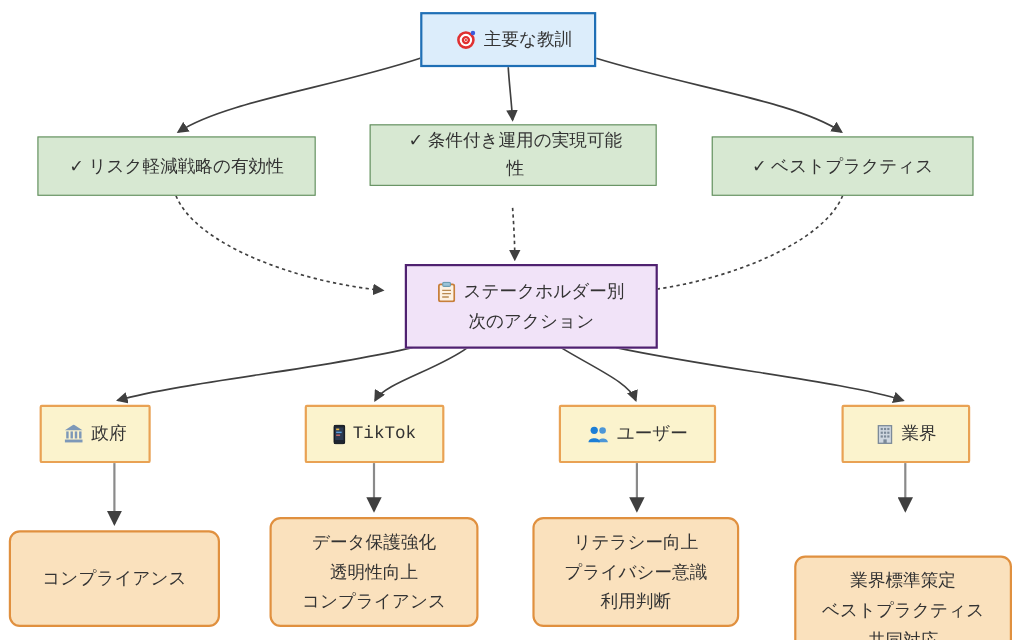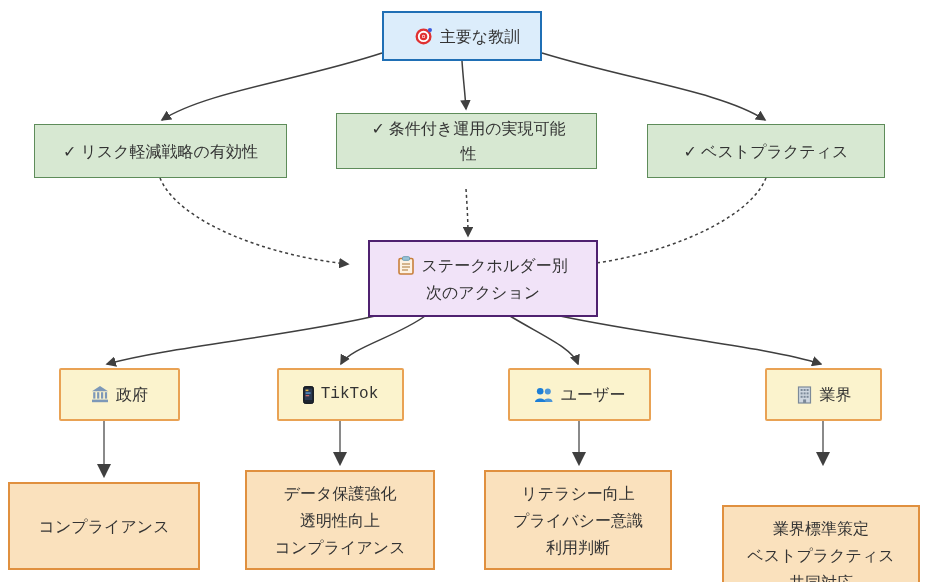--- a/index.html
+++ b/index.html
@@ -29,21 +29,21 @@
     background:var(--hub-fill,#f1e3f8);border:2px solid var(--hub-border,#4f2170);
     flex-direction:column;line-height:27px;
   }
   .hub-line{display:flex;align-items:center;justify-content:center;}
   .node.stakeholder{
     background:var(--stakeholder-fill,#fbf3cd);border:2px solid var(--stakeholder-border,#e9a254);
     border-radius:2px;
   }
   .node.action{
     background:var(--action-fill,#fae1bd);border:2px solid var(--action-border,#e0903f);
-    border-radius:0;flex-direction:column;line-height:27px;
+    border-radius:10px;flex-direction:column;line-height:27px;
   }
 </style>
 </head>
 <body>
 
 <div id="canvas">
 
   <svg id="edges" viewBox="0 0 934 582">
     <defs>
       <marker id="arrow" viewBox="0 0 10 10" refX="8.5" refY="5" markerWidth="7" markerHeight="7" orient="auto-start-reverse">
@@ -97,21 +97,21 @@
           <line x1="4" y1="8" x2="12" y2="8" stroke="#b98a52" stroke-width="1.2"></line>
           <line x1="4" y1="11" x2="12" y2="11" stroke="#b98a52" stroke-width="1.2"></line>
           <line x1="4" y1="14" x2="10" y2="14" stroke="#b98a52" stroke-width="1.2"></line>
         </svg>
       </span>
       <span>ステークホルダー別</span>
     </div>
     <div class="hub-line">次のアクション</div>
   </div>
 
-  <div class="node stakeholder" style="left:59px;top:368px;width:121px;height:53px;">
+  <div class="node stakeholder" style="left:36px;top:368px;width:101px;height:53px;">
     <span class="icon">
       <svg width="18" height="17" viewBox="0 0 18 17">
         <path d="M9 0 L17 5.2 H1 Z" fill="#7d98b8"></path>
         <rect x="2.2" y="6.2" width="2.2" height="6.4" fill="#7d98b8"></rect>
         <rect x="6.1" y="6.2" width="2.2" height="6.4" fill="#7d98b8"></rect>
         <rect x="10" y="6.2" width="2.2" height="6.4" fill="#7d98b8"></rect>
         <rect x="13.9" y="6.2" width="2.2" height="6.4" fill="#7d98b8"></rect>
         <rect x="1" y="13.6" width="16" height="2.6" fill="#7d98b8"></rect>
       </svg>
     </span>

